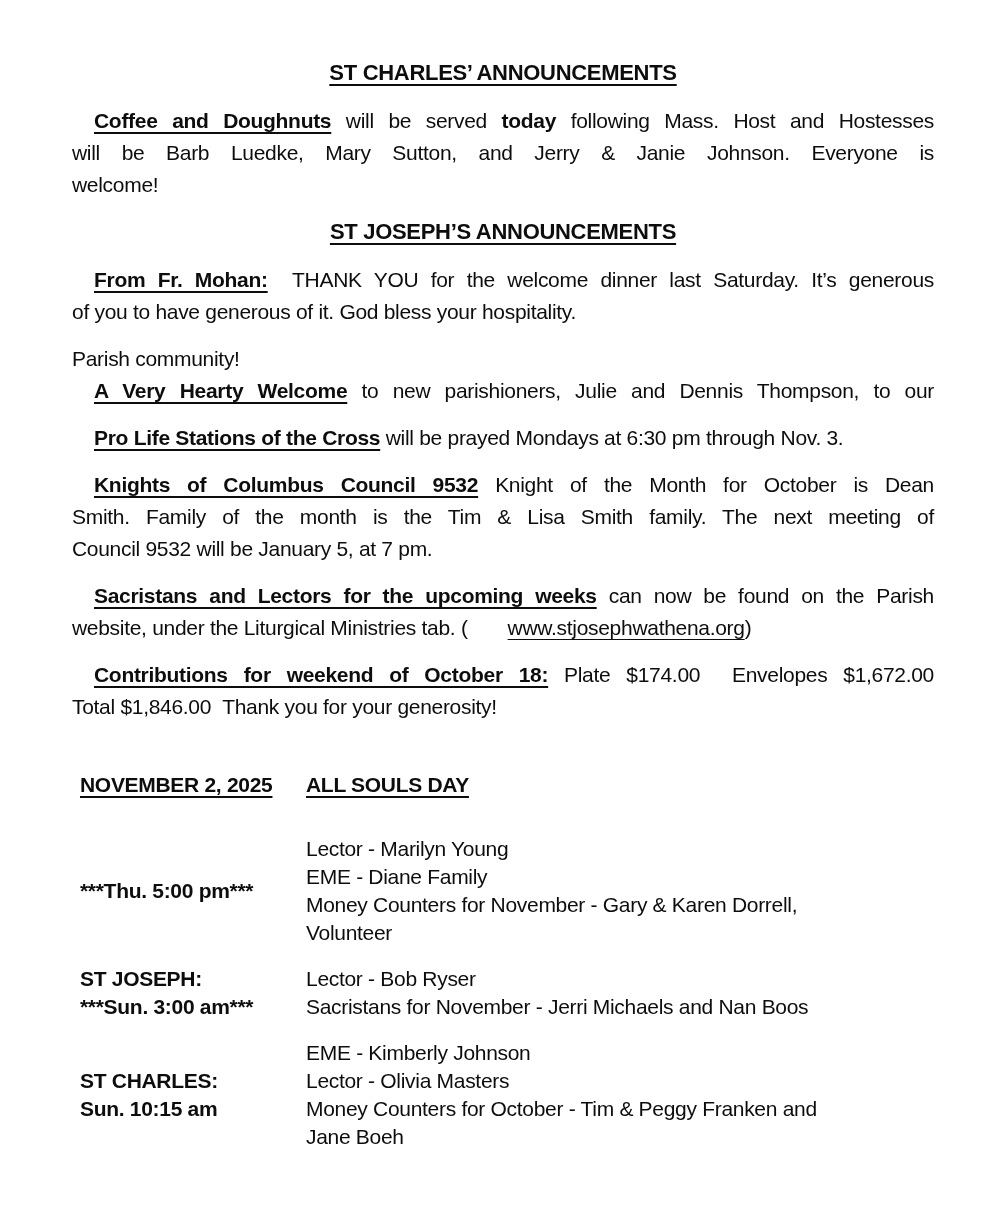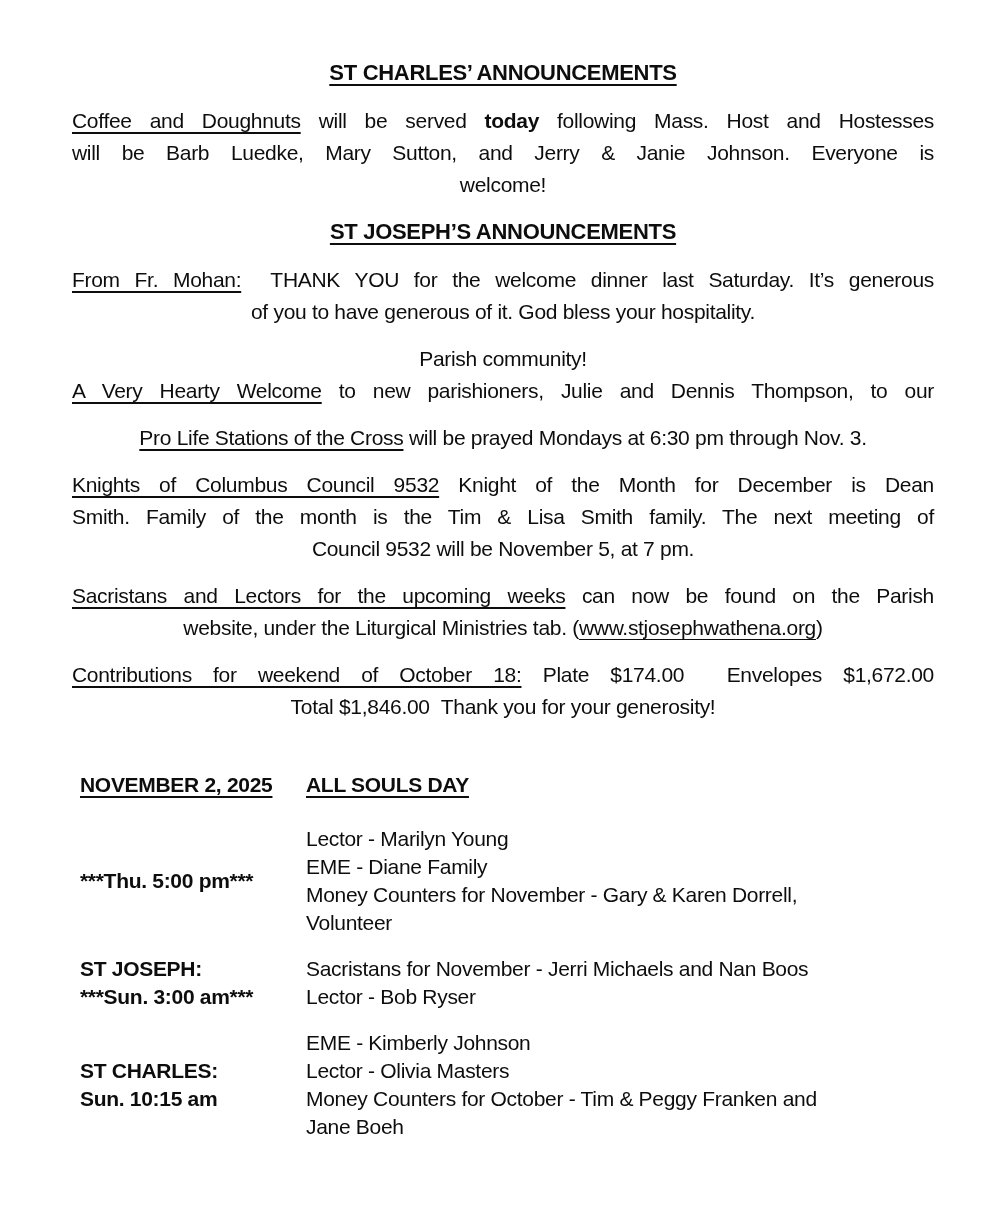--- a/index.html
+++ b/index.html
@@ -30,45 +30,47 @@
     margin: 0 0 16px 0;
   }
   .heading > span {
     text-decoration: underline;
     text-decoration-thickness: 2px;
     text-underline-offset: 4px;
   }
   .para {
     margin: 0 0 15px 0;
   }
-  .pline { text-align: center; }
+  .pline { text-align: left; }
   .pline.stretch {
     text-align: justify;
     text-align-last: justify;
   }
   .seg-lead {
-    font-weight: normal;
+    font-weight: bold;
     text-decoration: underline;
     text-decoration-thickness: 2px;
     text-underline-offset: 4px;
+    margin-left: 22px;
   }
   .seg-b { font-weight: bold; }
   .seg-u {
     text-decoration: underline;
     text-decoration-thickness: 1px;
     text-underline-offset: 4px;
+    margin-left: 40px;
   }
   .schedule {
     margin: 48px 0 0 8px;
     line-height: 28px;
   }
   .sched-header {
     display: flex;
     line-height: 28px;
-    margin-bottom: 26px;
+    margin-bottom: 36px;
     font-weight: bold;
   }
   .sched-header .cell {
     text-decoration: underline;
     text-decoration-thickness: 2px;
     text-underline-offset: 4px;
   }
   .sched-date { width: 226px; flex: 0 0 226px; }
   .sched-row {
     display: flex;
@@ -99,23 +101,23 @@
       <div class="pline"><span>of you to have generous of it. God bless your hospitality.</span></div>
     </div>
     <div class="para">
       <div class="pline"><span>Parish community!</span></div>
       <div class="pline stretch"><span class="seg-lead">A Very Hearty Welcome</span><span> to new parishioners, Julie and Dennis Thompson, to our</span></div>
     </div>
     <div class="para">
       <div class="pline"><span class="seg-lead">Pro Life Stations of the Cross</span><span> will be prayed Mondays at 6:30 pm through Nov. 3.</span></div>
     </div>
     <div class="para">
-      <div class="pline stretch"><span class="seg-lead">Knights of Columbus Council 9532</span><span> Knight of the Month for December is Dean</span></div>
+      <div class="pline stretch"><span class="seg-lead">Knights of Columbus Council 9532</span><span> Knight of the Month for October is Dean</span></div>
       <div class="pline stretch"><span>Smith. Family of the month is the Tim &amp; Lisa Smith family. The next meeting of</span></div>
-      <div class="pline"><span>Council 9532 will be November 5, at 7 pm.</span></div>
+      <div class="pline"><span>Council 9532 will be January 5, at 7 pm.</span></div>
     </div>
     <div class="para">
       <div class="pline stretch"><span class="seg-lead">Sacristans and Lectors for the upcoming weeks</span><span> can now be found on the Parish</span></div>
       <div class="pline"><span>website, under the Liturgical Ministries tab. (</span><span class="seg-u">www.stjosephwathena.org</span><span>)</span></div>
     </div>
     <div class="para">
       <div class="pline stretch"><span class="seg-lead">Contributions for weekend of October 18:</span><span> Plate $174.00 &nbsp;Envelopes $1,672.00</span></div>
       <div class="pline"><span>Total $1,846.00 &nbsp;Thank you for your generosity!</span></div>
     </div>
     <div class="schedule">
@@ -133,22 +135,22 @@
           <div>Money Counters for November - Gary &amp; Karen Dorrell,</div>
           <div>Volunteer</div>
         </div>
       </div>
       <div class="sched-row">
         <div class="col-left">
           <div>ST JOSEPH:</div>
           <div>***Sun. 3:00 am***</div>
         </div>
         <div class="col-right">
+          <div>Lector - Bob Ryser</div>
           <div>Sacristans for November - Jerri Michaels and Nan Boos</div>
-          <div>Lector - Bob Ryser</div>
         </div>
       </div>
       <div class="sched-row">
         <div class="col-left">
           <div>ST CHARLES:</div>
           <div>Sun. 10:15 am</div>
         </div>
         <div class="col-right">
           <div>EME - Kimberly Johnson</div>
           <div>Lector - Olivia Masters</div>

